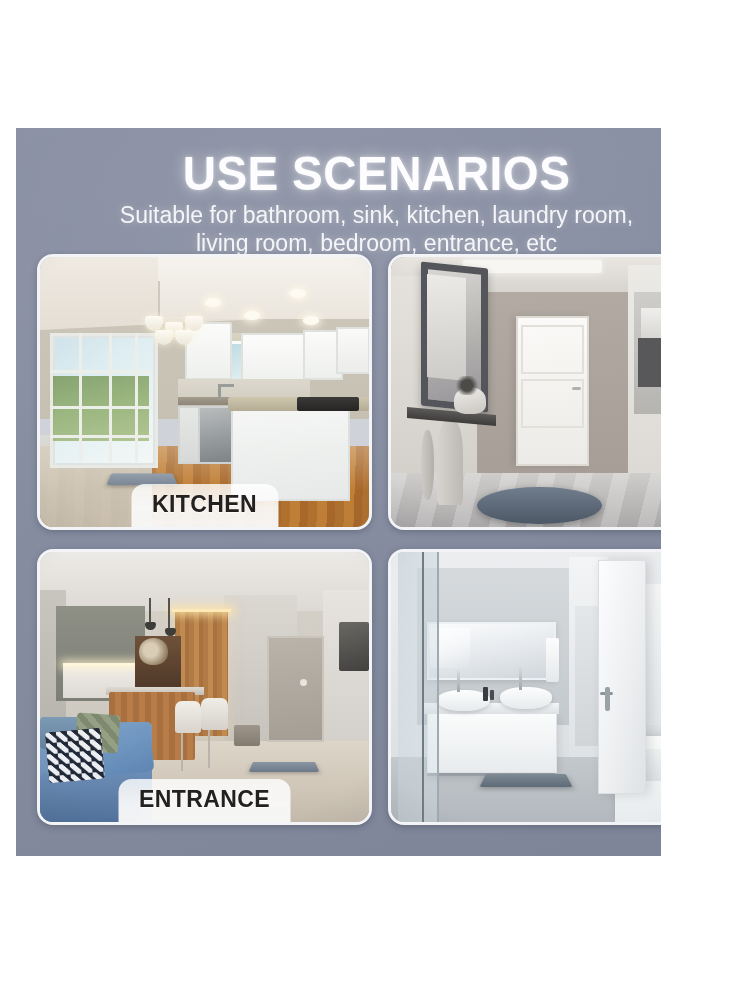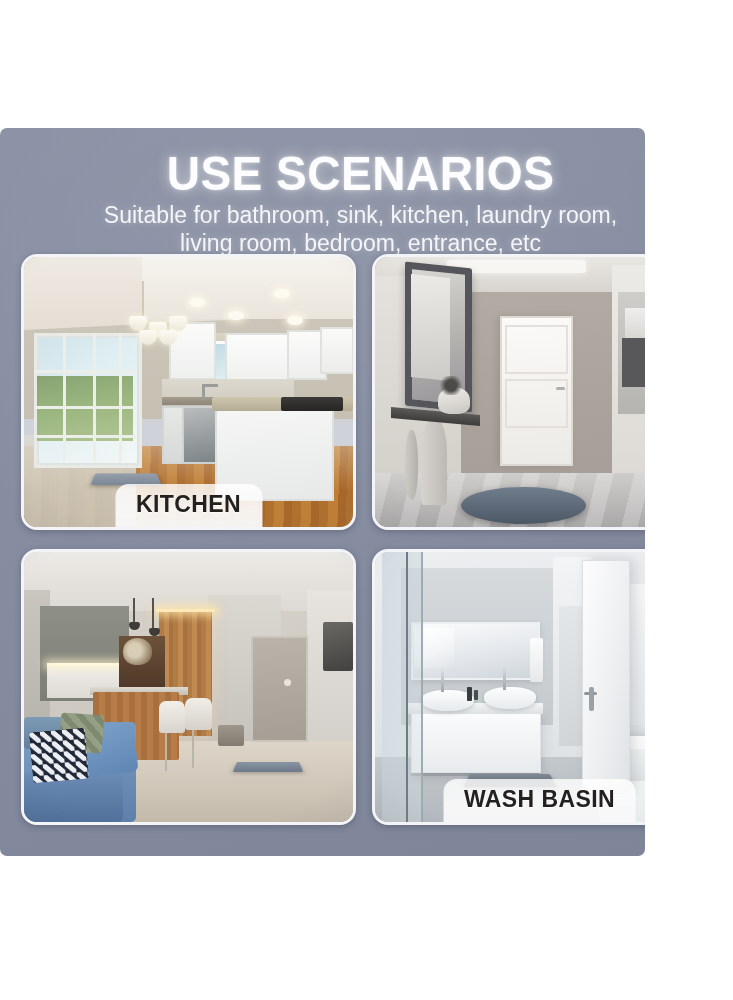--- a/index.html
+++ b/index.html
@@ -4,26 +4,25 @@
 <style>
   html,body{margin:0;padding:0;}
   body{
     width:733px;height:1000px;background:#ffffff;overflow:hidden;
     font-family:"Liberation Sans","DejaVu Sans",sans-serif;
   }
   #root{position:relative;width:733px;height:1000px;background:#fff;}
 
   
   .panel{
-    position:absolute;left:0;top:128px;width:645px;height:728px;
+    position:absolute;left:16px;top:128px;width:645px;height:728px;
     background:
       radial-gradient(ellipse 120% 80% at 50% 18%, rgba(255,255,255,.07) 0%, rgba(255,255,255,0) 60%),
       linear-gradient(160deg,#8b91a4 0%,#868da1 40%,#7e8599 100%);
     overflow:hidden;
-    border-radius:7px;
   }
 
   
   .title{
     position:absolute;left:0;top:18px;width:721px;text-align:center;
     font-size:48px;font-weight:700;letter-spacing:.5px;color:#fdfdff;
     font-family:"Liberation Sans","DejaVu Sans",sans-serif;
     text-shadow:0 0 14px rgba(255,255,255,.55),0 0 4px rgba(255,255,255,.4);
     transform:scaleX(.96);transform-origin:50% 50%;
   }
@@ -348,20 +347,21 @@
           <div class="e-stool1"></div>
             <div class="e-stool2"></div>
           <div class="e-sofa"></div>
             <div class="e-sofaback"></div>
             <div class="e-sofaseat"></div>
           <div class="e-cush"></div>
             <div class="e-pillow2"></div>
             <div class="e-pillow"></div>
           <div class="photo-tone"></div>
         </div>
+        <div class="badge">ENTRANCE</div>
       </div>
 
       <div class="card c3">
         <div class="scene">
           <div class="w-bg"></div>
             <div class="w-wallback"></div>
           <div class="w-wallR"></div>
             <div class="w-shower"></div>
             <div class="w-sunray"></div>
           <div class="w-floor"></div>
@@ -387,18 +387,17 @@
             <div class="w-tubin"></div>
             <div class="w-tubtap"></div>
             <div class="w-tubtap2"></div>
           <div class="w-door"></div>
             <div class="w-dhandle"></div>
             <div class="w-dhandle2"></div>
           <div class="w-glass"></div>
             <div class="w-glass2"></div>
           <div class="photo-tone"></div>
         </div>
-        <div class="badge">WASH BASIN</div>
       </div>
 
     </div>
   </div>
 </div>
 
 </body></html>

